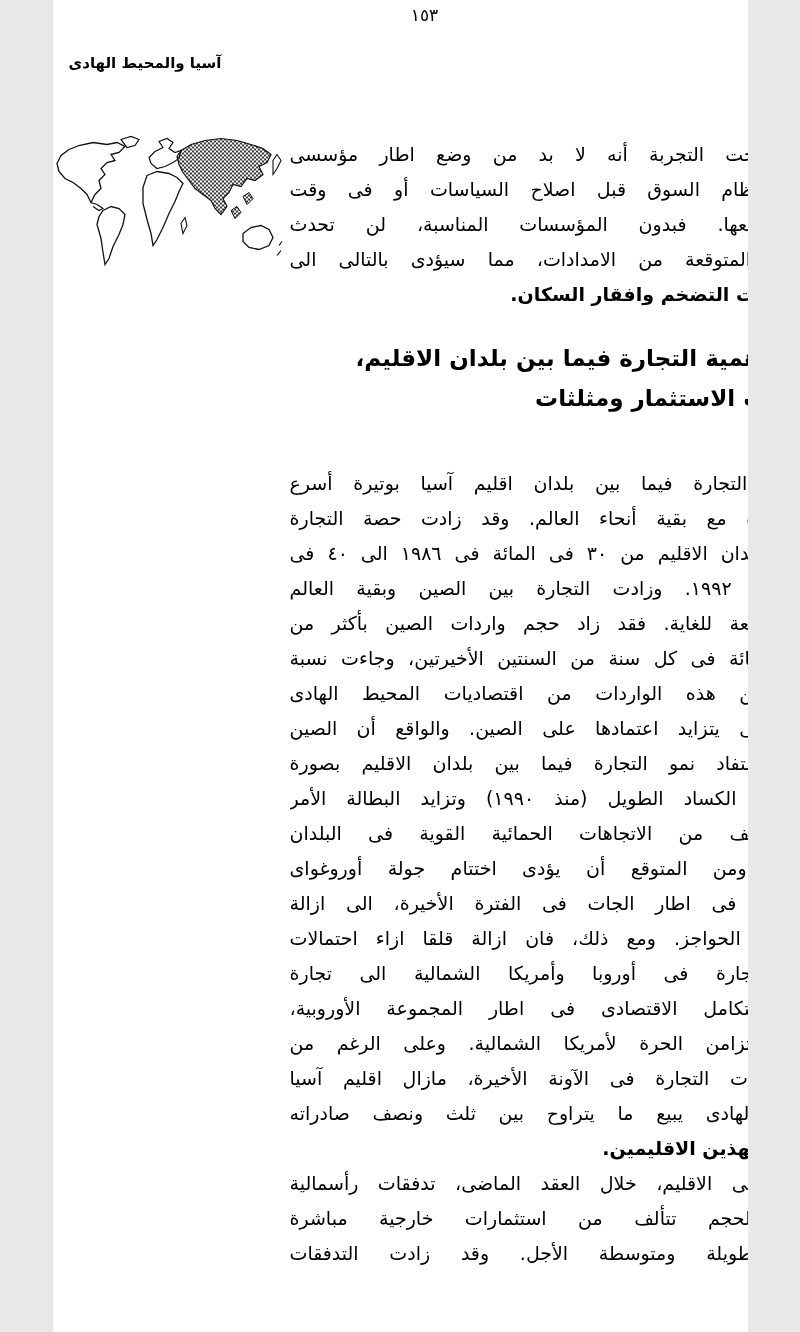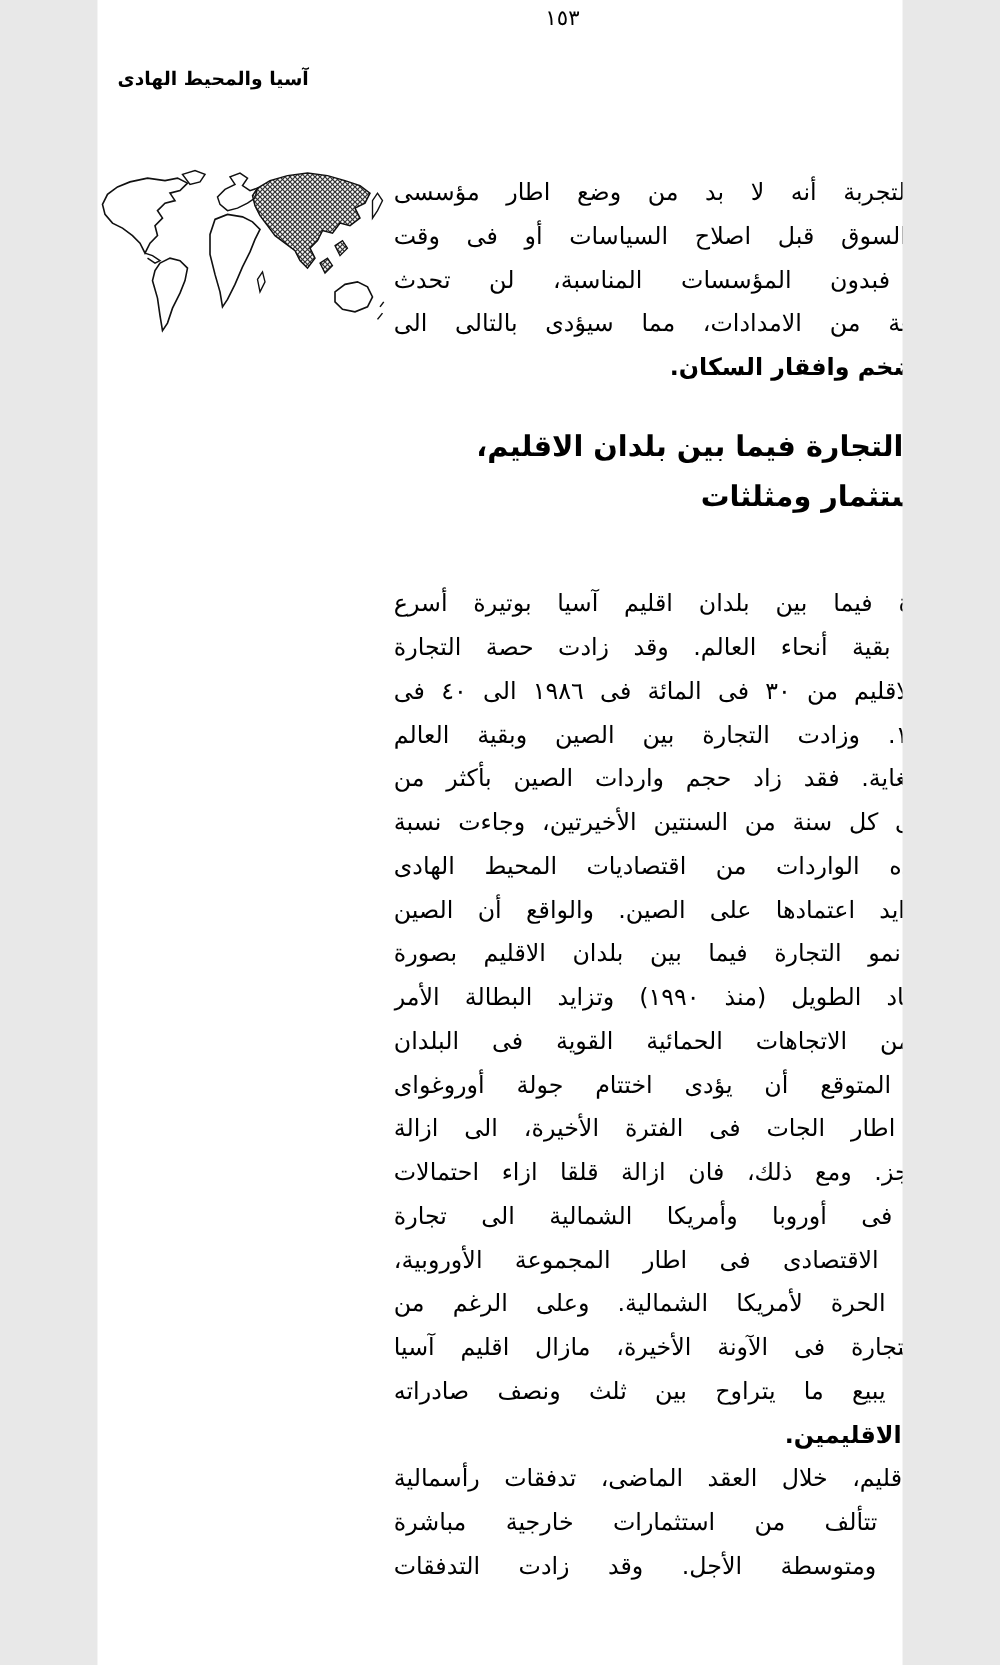--- a/index.html
+++ b/index.html
@@ -1,18 +1,18 @@
 <!DOCTYPE html>
 <html lang="ar"><head>
 <meta charset="utf-8">
 <style>
   html,body{margin:0;padding:0;background:#e8e8e8;}
   .page{
     position:relative;
-    width:644px;height:1332px;
+    width:695px;height:1332px;
     margin:0 auto;
     background:#ffffff;
     color:#000000;
     font-family:"DejaVu Sans",sans-serif;
     overflow:hidden;
   }
   .page-number{
     position:absolute;top:5px;left:0;width:744px;
     text-align:center;font-size:17px;direction:rtl;
   }

